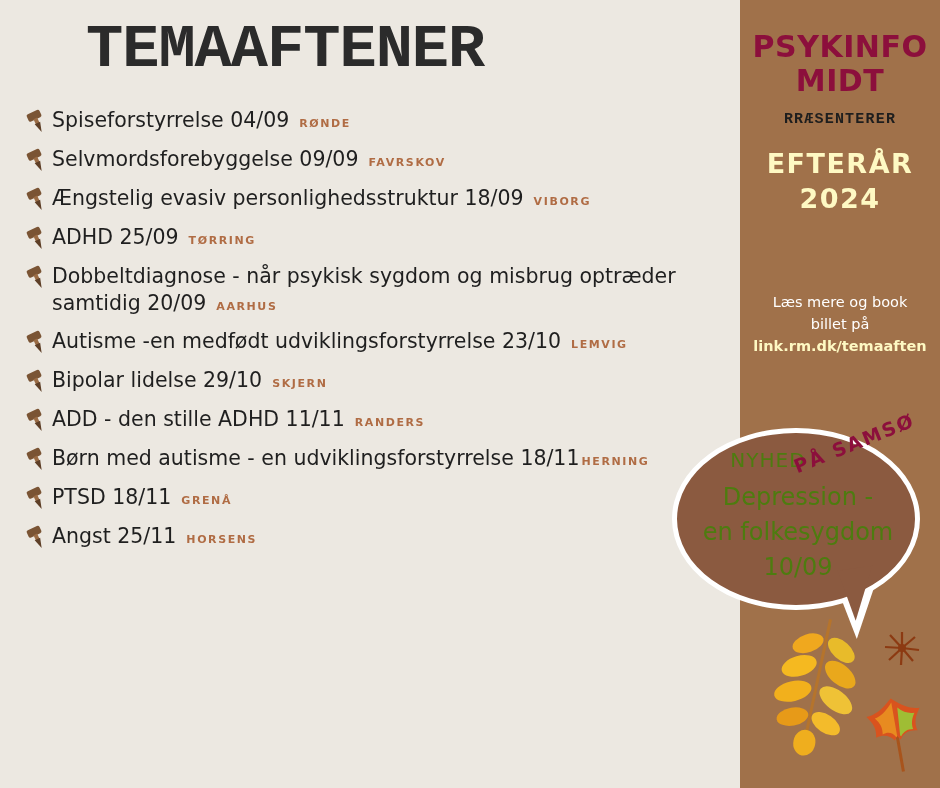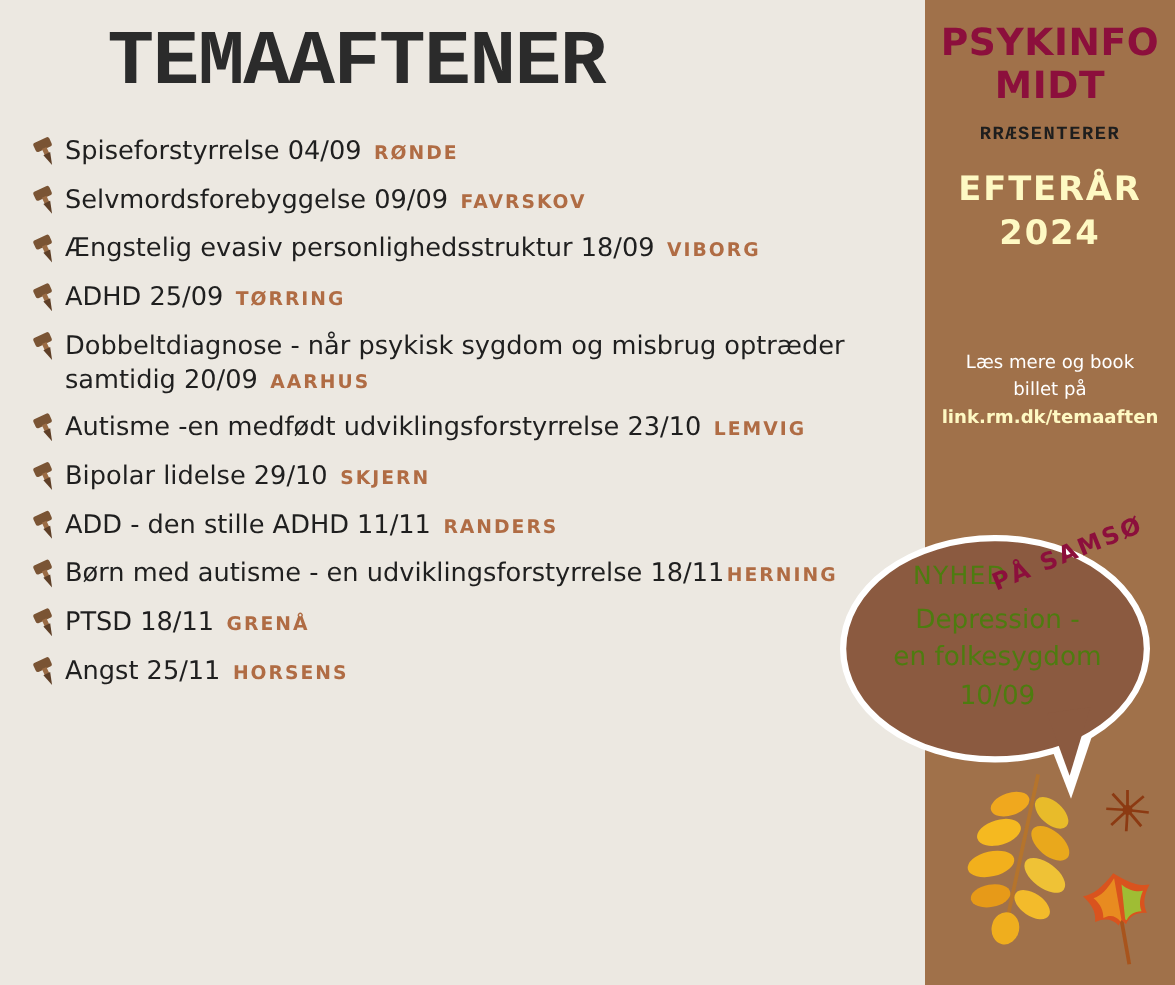--- a/index.html
+++ b/index.html
@@ -26,21 +26,21 @@
     top: 0;
     right: 0;
     width: 200px;
     height: 788px;
     background: #a0714a;
   }
   .right-inner {
     position: absolute;
     top: 0; left: 0; right: 0;
     text-align: center;
-    padding-top: 18px;
+    padding-top: 30px;
   }
   .brand-line {
     font-family: "DejaVu Sans", sans-serif;
     font-weight: bold;
     font-size: 30px;
     color: #8c0f3c;
     letter-spacing: 0.5px;
     line-height: 1.12;
   }
   .presents {
@@ -108,21 +108,21 @@
   .event-text {
     font-size: 20.5px;
     color: #1f1f1f;
     line-height: 1.32;
     padding-top: 0px;
   }
   .event-text .loc {
     color: #b06c44;
     font-weight: bold;
     letter-spacing: 1.6px;
-    font-size: 15px;
+    font-size: 11px;
     margin-left: 10px;
   }
   
   .bubble {
     position: absolute;
     left: 672px;
     top: 428px;
     width: 248px;
     height: 182px;
     background: #8b5a40;
@@ -159,21 +159,21 @@
     color: #4d7c0f;
     z-index: 5;
   }
   .nyhed {
     font-size: 20px;
     letter-spacing: 1px;
     margin-bottom: 8px;
     margin-right: 60px;
   }
   .bubble-title {
-    font-size: 21px;
+    font-size: 24px;
     line-height: 1.45;
   }
   .samso {
     position: absolute;
     left: 790px;
     top: 432px;
     font-size: 19px;
     font-weight: bold;
     letter-spacing: 2px;
     color: #8c0f3c;

